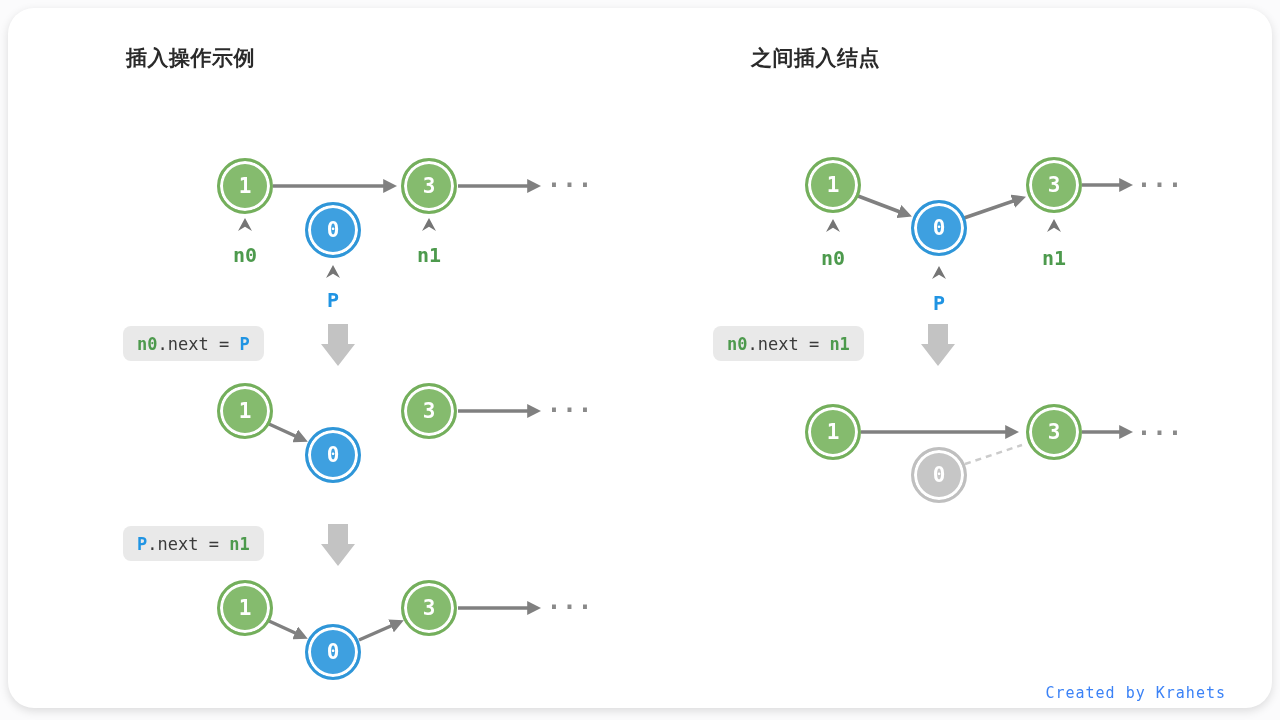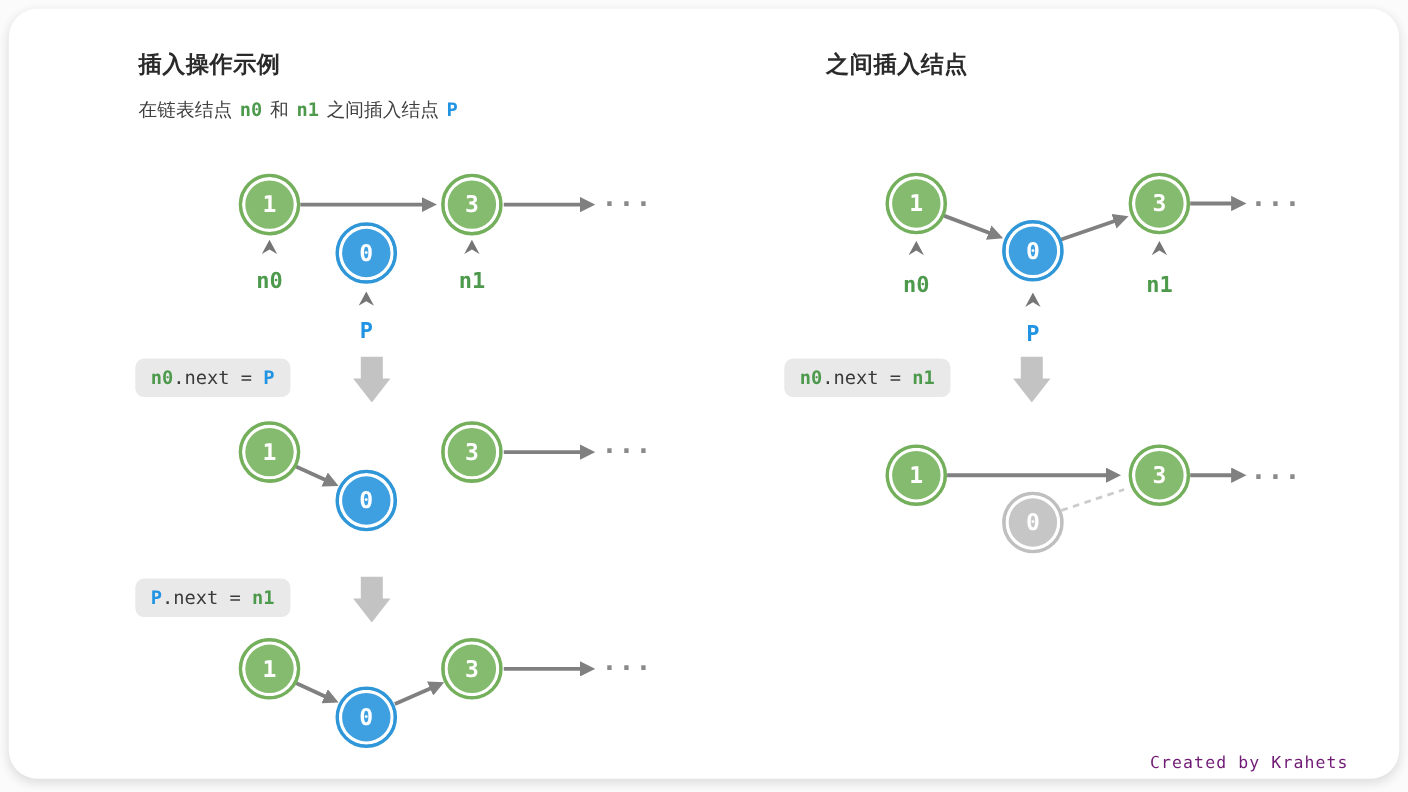--- a/index.html
+++ b/index.html
@@ -57,21 +57,21 @@
     font-family:"DejaVu Sans Mono","Liberation Mono",monospace;
     font-size:17px;color:#3a3a3a;white-space:pre;
   }
   .codebox .lhs,.codebox .rhs{font-weight:bold;}
   .blockarrow{position:absolute;width:34px;height:42px;}
   .blockarrow polygon{fill:#c3c3c3;}
   .arrows{position:absolute;left:0;top:0;width:1280px;height:720px;pointer-events:none;}
   .footer{
     position:absolute;right:46px;top:676px;
     font-family:"DejaVu Sans Mono","Liberation Mono",monospace;
-    font-size:15px;color:#701a75;letter-spacing:1px;
+    font-size:15px;color:#3b82f6;letter-spacing:1px;
   }
 </style>
 </head>
 <body>
 
 <div class="card">
 
   <svg class="arrows" viewBox="0 0 1280 720">
     <defs>
       <marker id="ah" viewBox="0 0 10 10" refX="7" refY="5" markerWidth="4" markerHeight="4" orient="auto">
@@ -89,21 +89,20 @@
       <line x1="850" y1="188" x2="900" y2="207" marker-end="url(#ah)"></line>
       <line x1="956" y1="210" x2="1014" y2="190" marker-end="url(#ah)"></line>
       <line x1="1074" y1="177" x2="1121" y2="177" marker-end="url(#ah)"></line>
       <line x1="853" y1="424" x2="1007" y2="424" marker-end="url(#ah)"></line>
       <line x1="1074" y1="424" x2="1121" y2="424" marker-end="url(#ah)"></line>
     </g>
     <line x1="957" y1="456" x2="1014" y2="437" stroke="#cbcbcb" stroke-width="2.5" stroke-dasharray="6 5"></line>
   </svg>
 
   <div class="title" style="left:118px;top:36px">插入操作示例</div>
-  <div class="subtitle" style="left:118px;top:80px"><span>在链表结点</span><span class="tok green-t">n0</span><span>和</span><span class="tok green-t">n1</span><span>之间插入结点</span><span class="tok blue-t">P</span></div>
 
   <div class="node" style="left:209px;top:150px">
       <span>1</span>
     </div>
   <div class="node blue" style="left:297px;top:194px">
       <span>0</span>
     </div>
   <div class="node" style="left:393px;top:150px">
       <span>3</span>
     </div>

